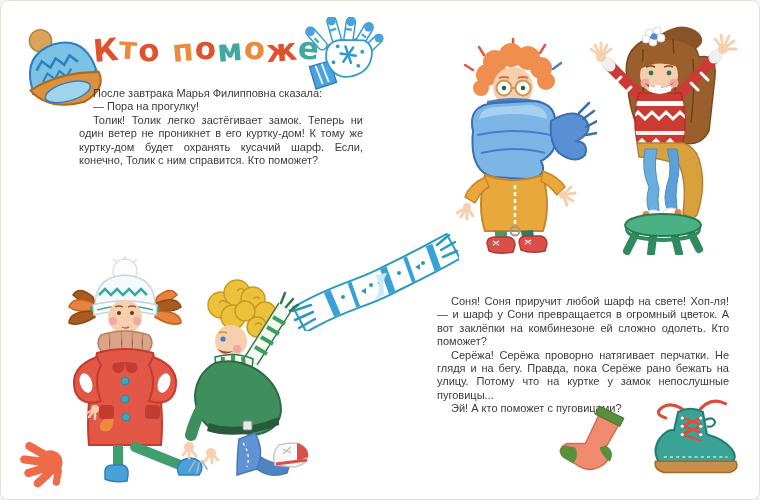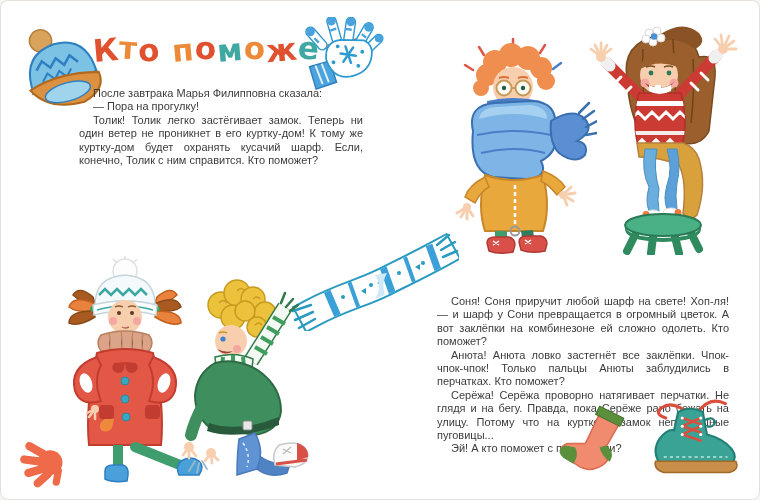--- a/index.html
+++ b/index.html
@@ -292,21 +292,20 @@
           <path d="M28 94 L12 103"></path>
         <path d="M150 20 L162 10"></path>
           <path d="M154 25 L168 17"></path>
           <path d="M156 32 L170 26"></path>
       </g>
     </svg>
   </div>
 
   <div class="abs text-col col-right">
     <p>Соня! Соня приручит любой шарф на свете! Хоп-ля! — и шарф у Сони превращается в огромный цветок. А вот заклёпки на комбинезоне ей сложно одолеть. Кто поможет?</p>
-    <p>Анюта! Анюта ловко застегнёт все заклёпки. Чпок-чпок-чпок! Только пальцы Анюты заблудились в перчатках. Кто поможет?</p>
     <p>Серёжа! Серёжа проворно натягивает перчатки. Не глядя и на бегу. Правда, пока Серёже рано бежать на улицу. Потому что на куртке у замок непослушные пуговицы...</p>
     <p>Эй! А кто поможет с пуговицами?</p>
   </div>
 
   <div class="abs ill-kids">
     <svg viewBox="0 0 274 246">
 
       <g stroke-width="1.5">
         <path d="M54 42 Q40 30 34 40 Q42 48 56 48 Z" fill="#a85a20" stroke="#8a4a18"></path>
         <path d="M54 48 Q34 40 30 52 Q38 58 54 56 Z" fill="#e8823c" stroke="#c06020"></path>

